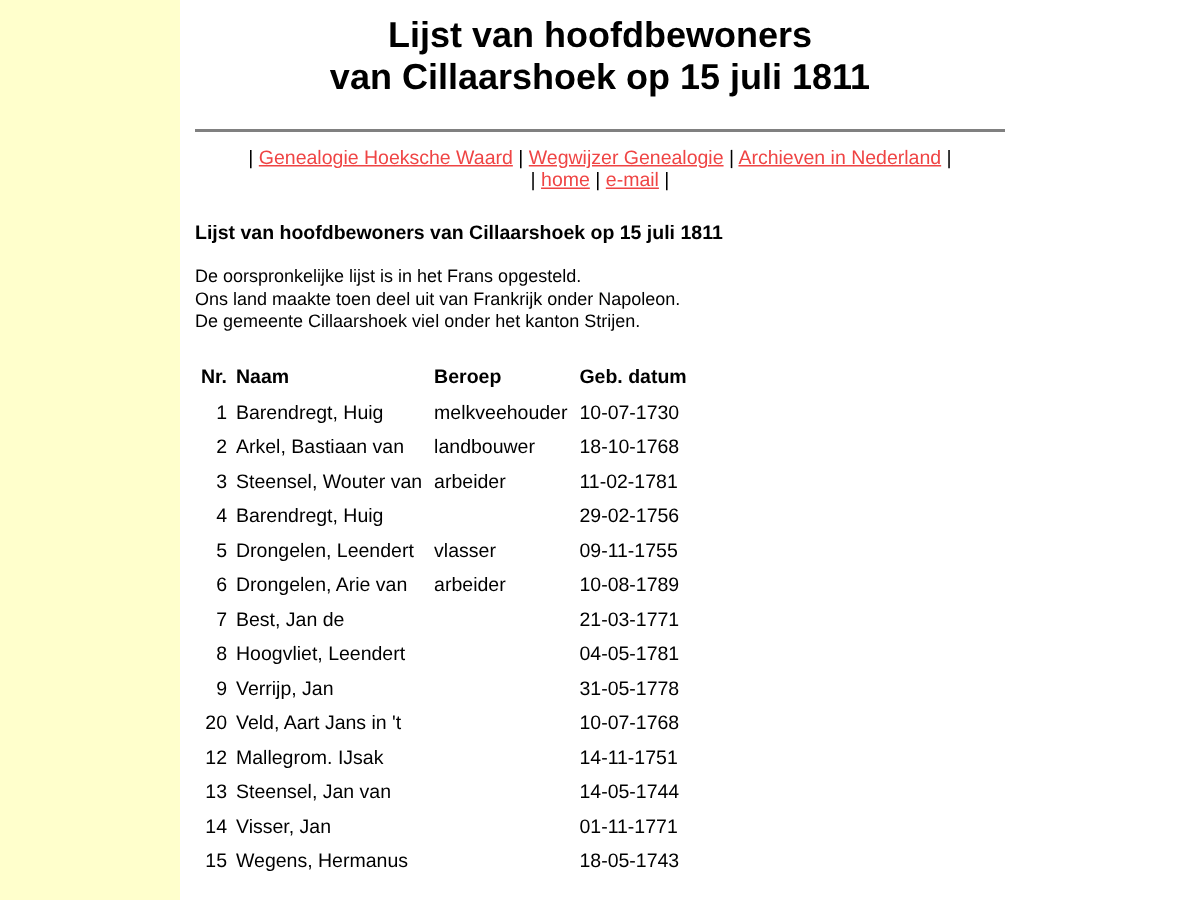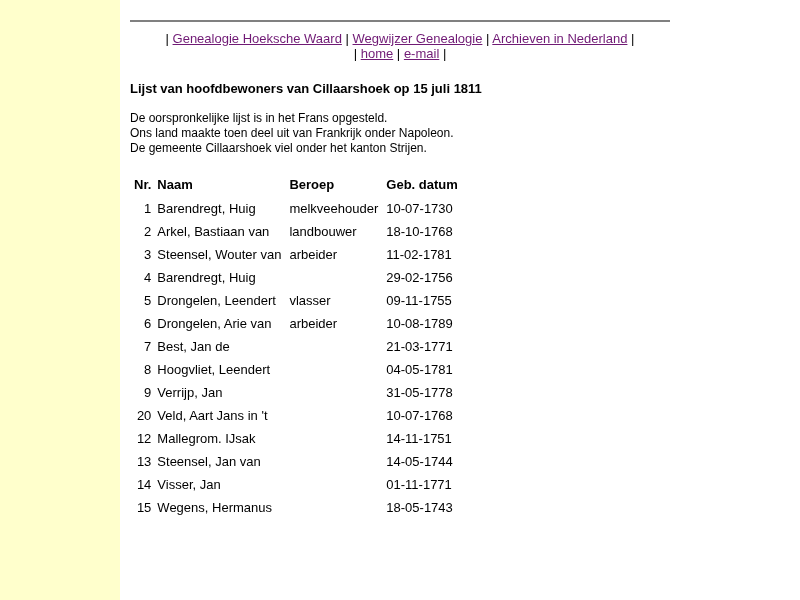--- a/index.html
+++ b/index.html
@@ -29,21 +29,21 @@
       border: 0;
       border-top: 2px solid #808080;
       height: 0;
     }
     .nav {
       margin-top: 9px;
       text-align: center;
       font-size: 13px;
       line-height: 15px;
     }
-    .nav a { color: #701a75; text-decoration: underline; }
+    .nav a { color: #ef4444; text-decoration: underline; }
     .section-title {
       margin-top: 20px;
       font-size: 13px;
       font-weight: bold;
       line-height: 15px;
     }
     .intro {
       margin-top: 15px;
       font-size: 12px;
       line-height: 15px;
@@ -68,20 +68,24 @@
     }
     table.residents td.nr, table.residents th.nr { text-align: right; padding-right: 2px; }
     table.residents th.nr { padding-left: 4px; }
   </style>
 </head>
 <body>
 
 <div class="sidebar"></div>
 
 <div class="content">
+  <h1 class="page-title">
+    <span>Lijst van hoofdbewoners</span><br>
+    <span>van Cillaarshoek op 15 juli 1811</span>
+  </h1>
 
   <hr class="divider">
 
   <div class="nav">
     <div>
       <span>|</span>
       <a href="#">Genealogie Hoeksche Waard</a>
       <span>|</span>
       <a href="#">Wegwijzer Genealogie</a>
       <span>|</span>

